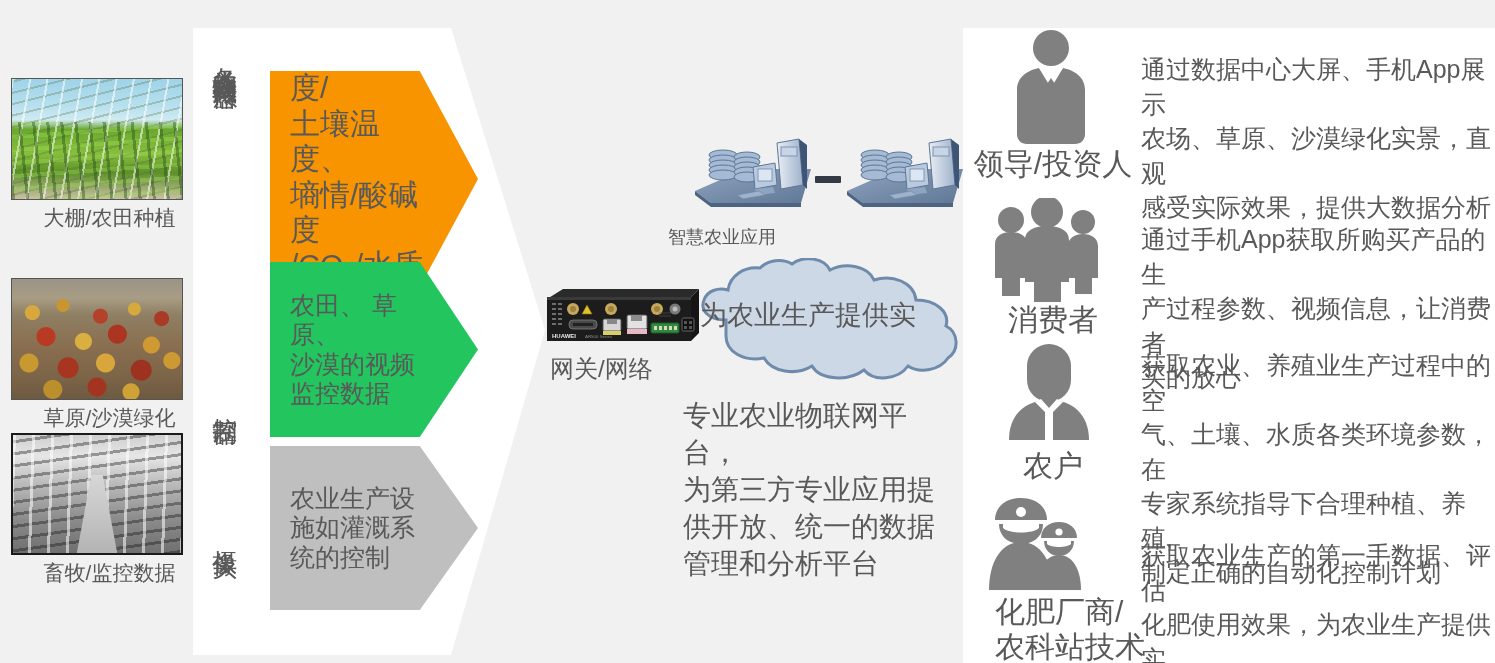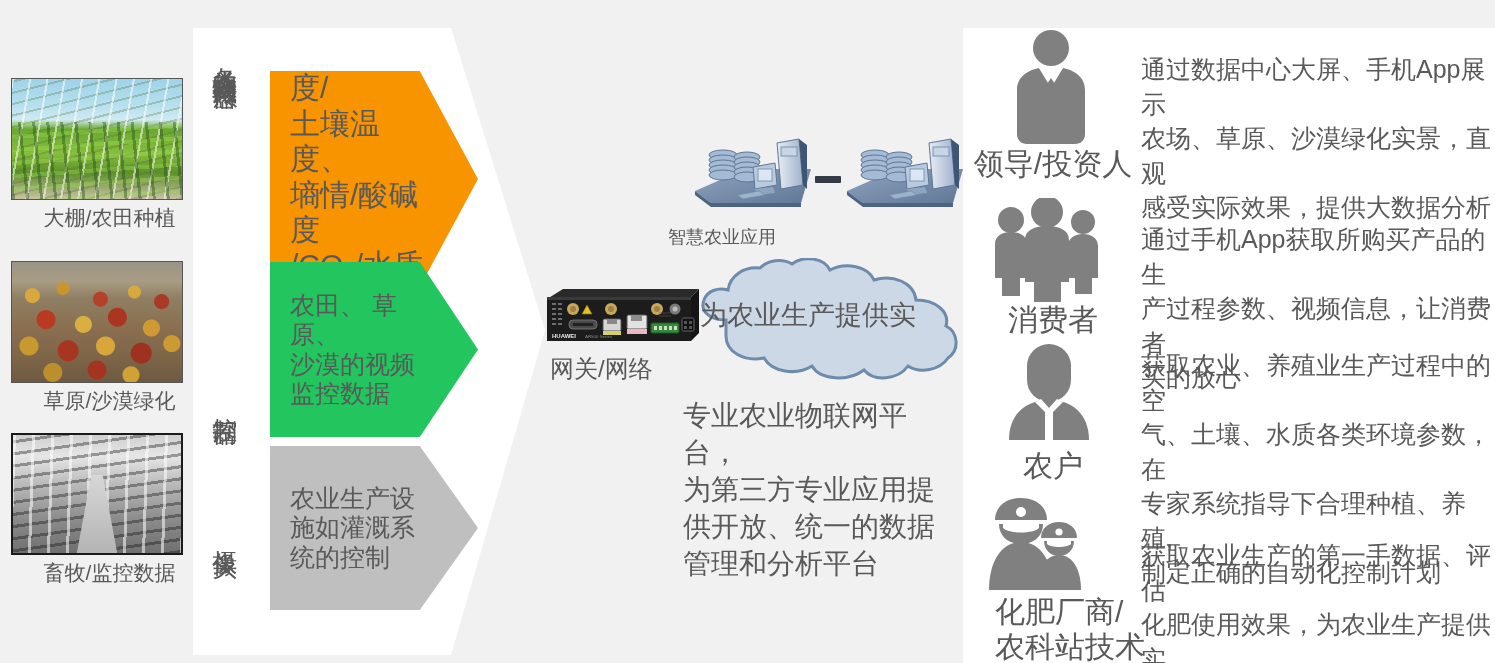--- a/index.html
+++ b/index.html
@@ -17,21 +17,21 @@
   .photo {
     width: 172px; height: 122px;
     overflow: hidden; position: relative;
     border: 1px solid #555;
   }
   .photo-cap {
     font-size: 21px; color: #595959; text-align: center;
     padding-top: 4px; letter-spacing: 0px; white-space: nowrap;
   }
   .pc1 { top: 78px; }
-  .pc2 { top: 261px; }
+  .pc2 { top: 278px; }
   .pc3 { top: 433px; }
   .pc3 .photo { border: 2px solid #1a1a1a; }
 
   
   .ph-green { background:
       linear-gradient(180deg,#9ed3e8 0%, #b6e0ee 22%, #cfeaf2 34%, #6aa82e 42%, #86bf3c 62%, #5d9128 78%, #c9c0a3 100%);
   }
   .ph-green::before {
     content:""; position:absolute; inset:0;
     background:

